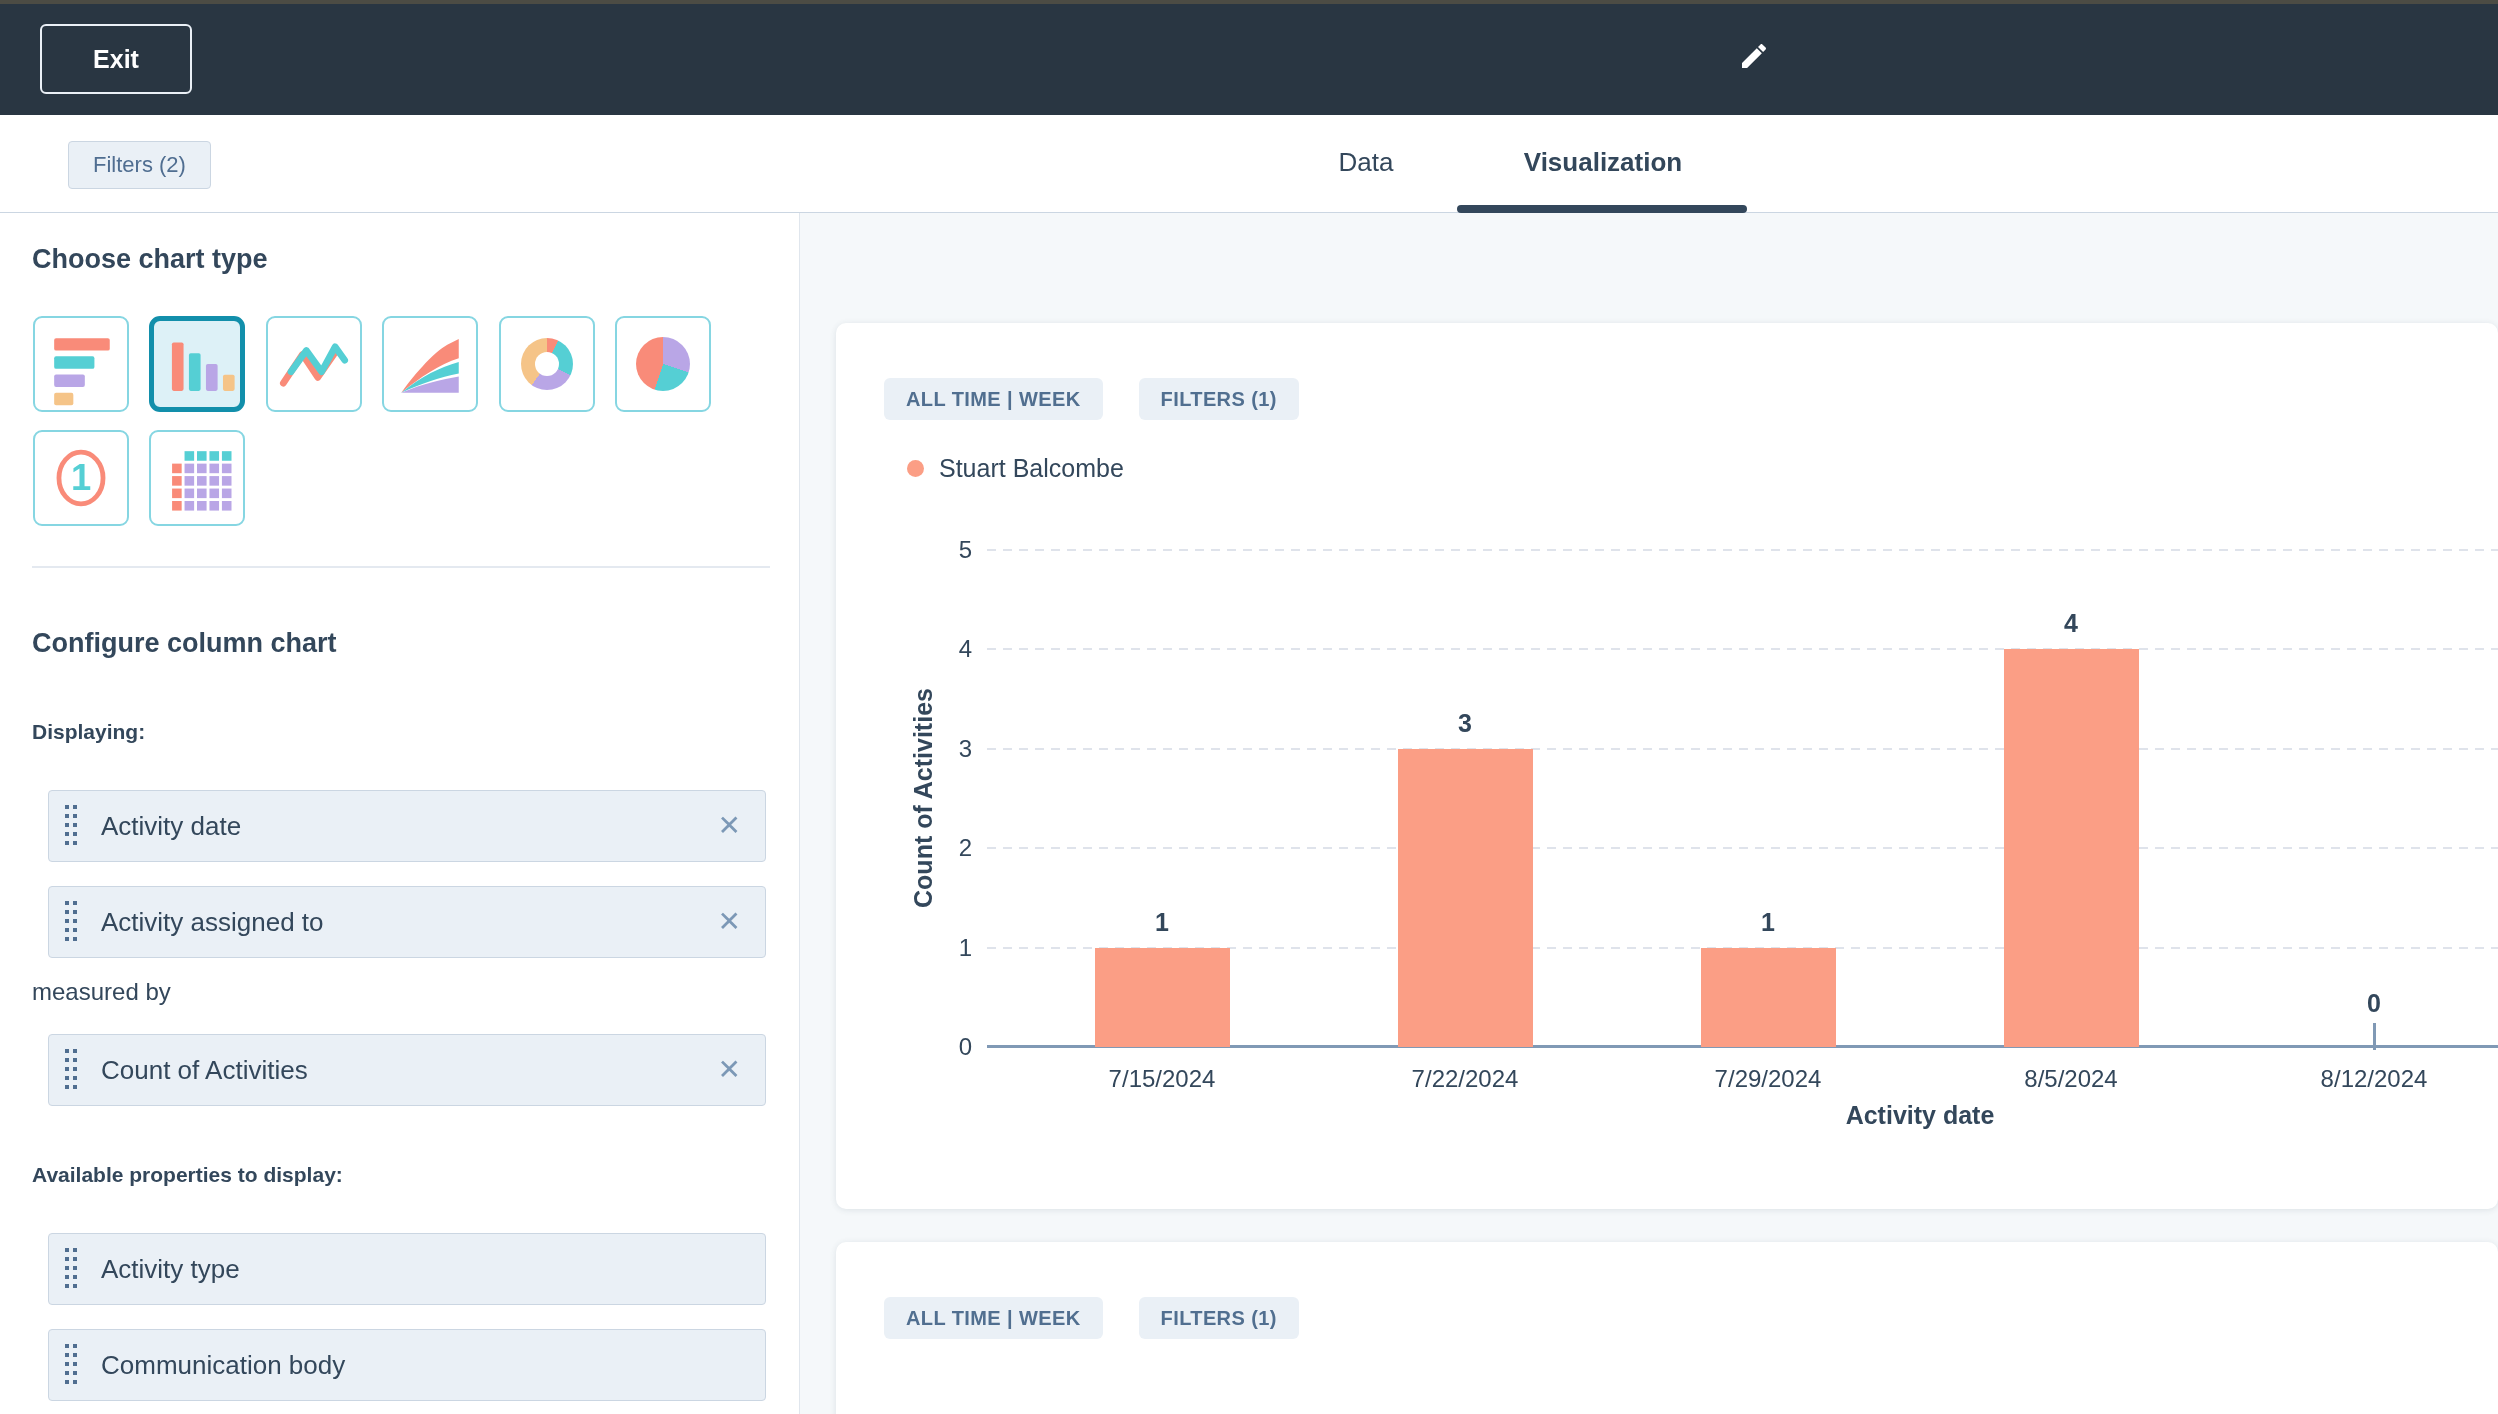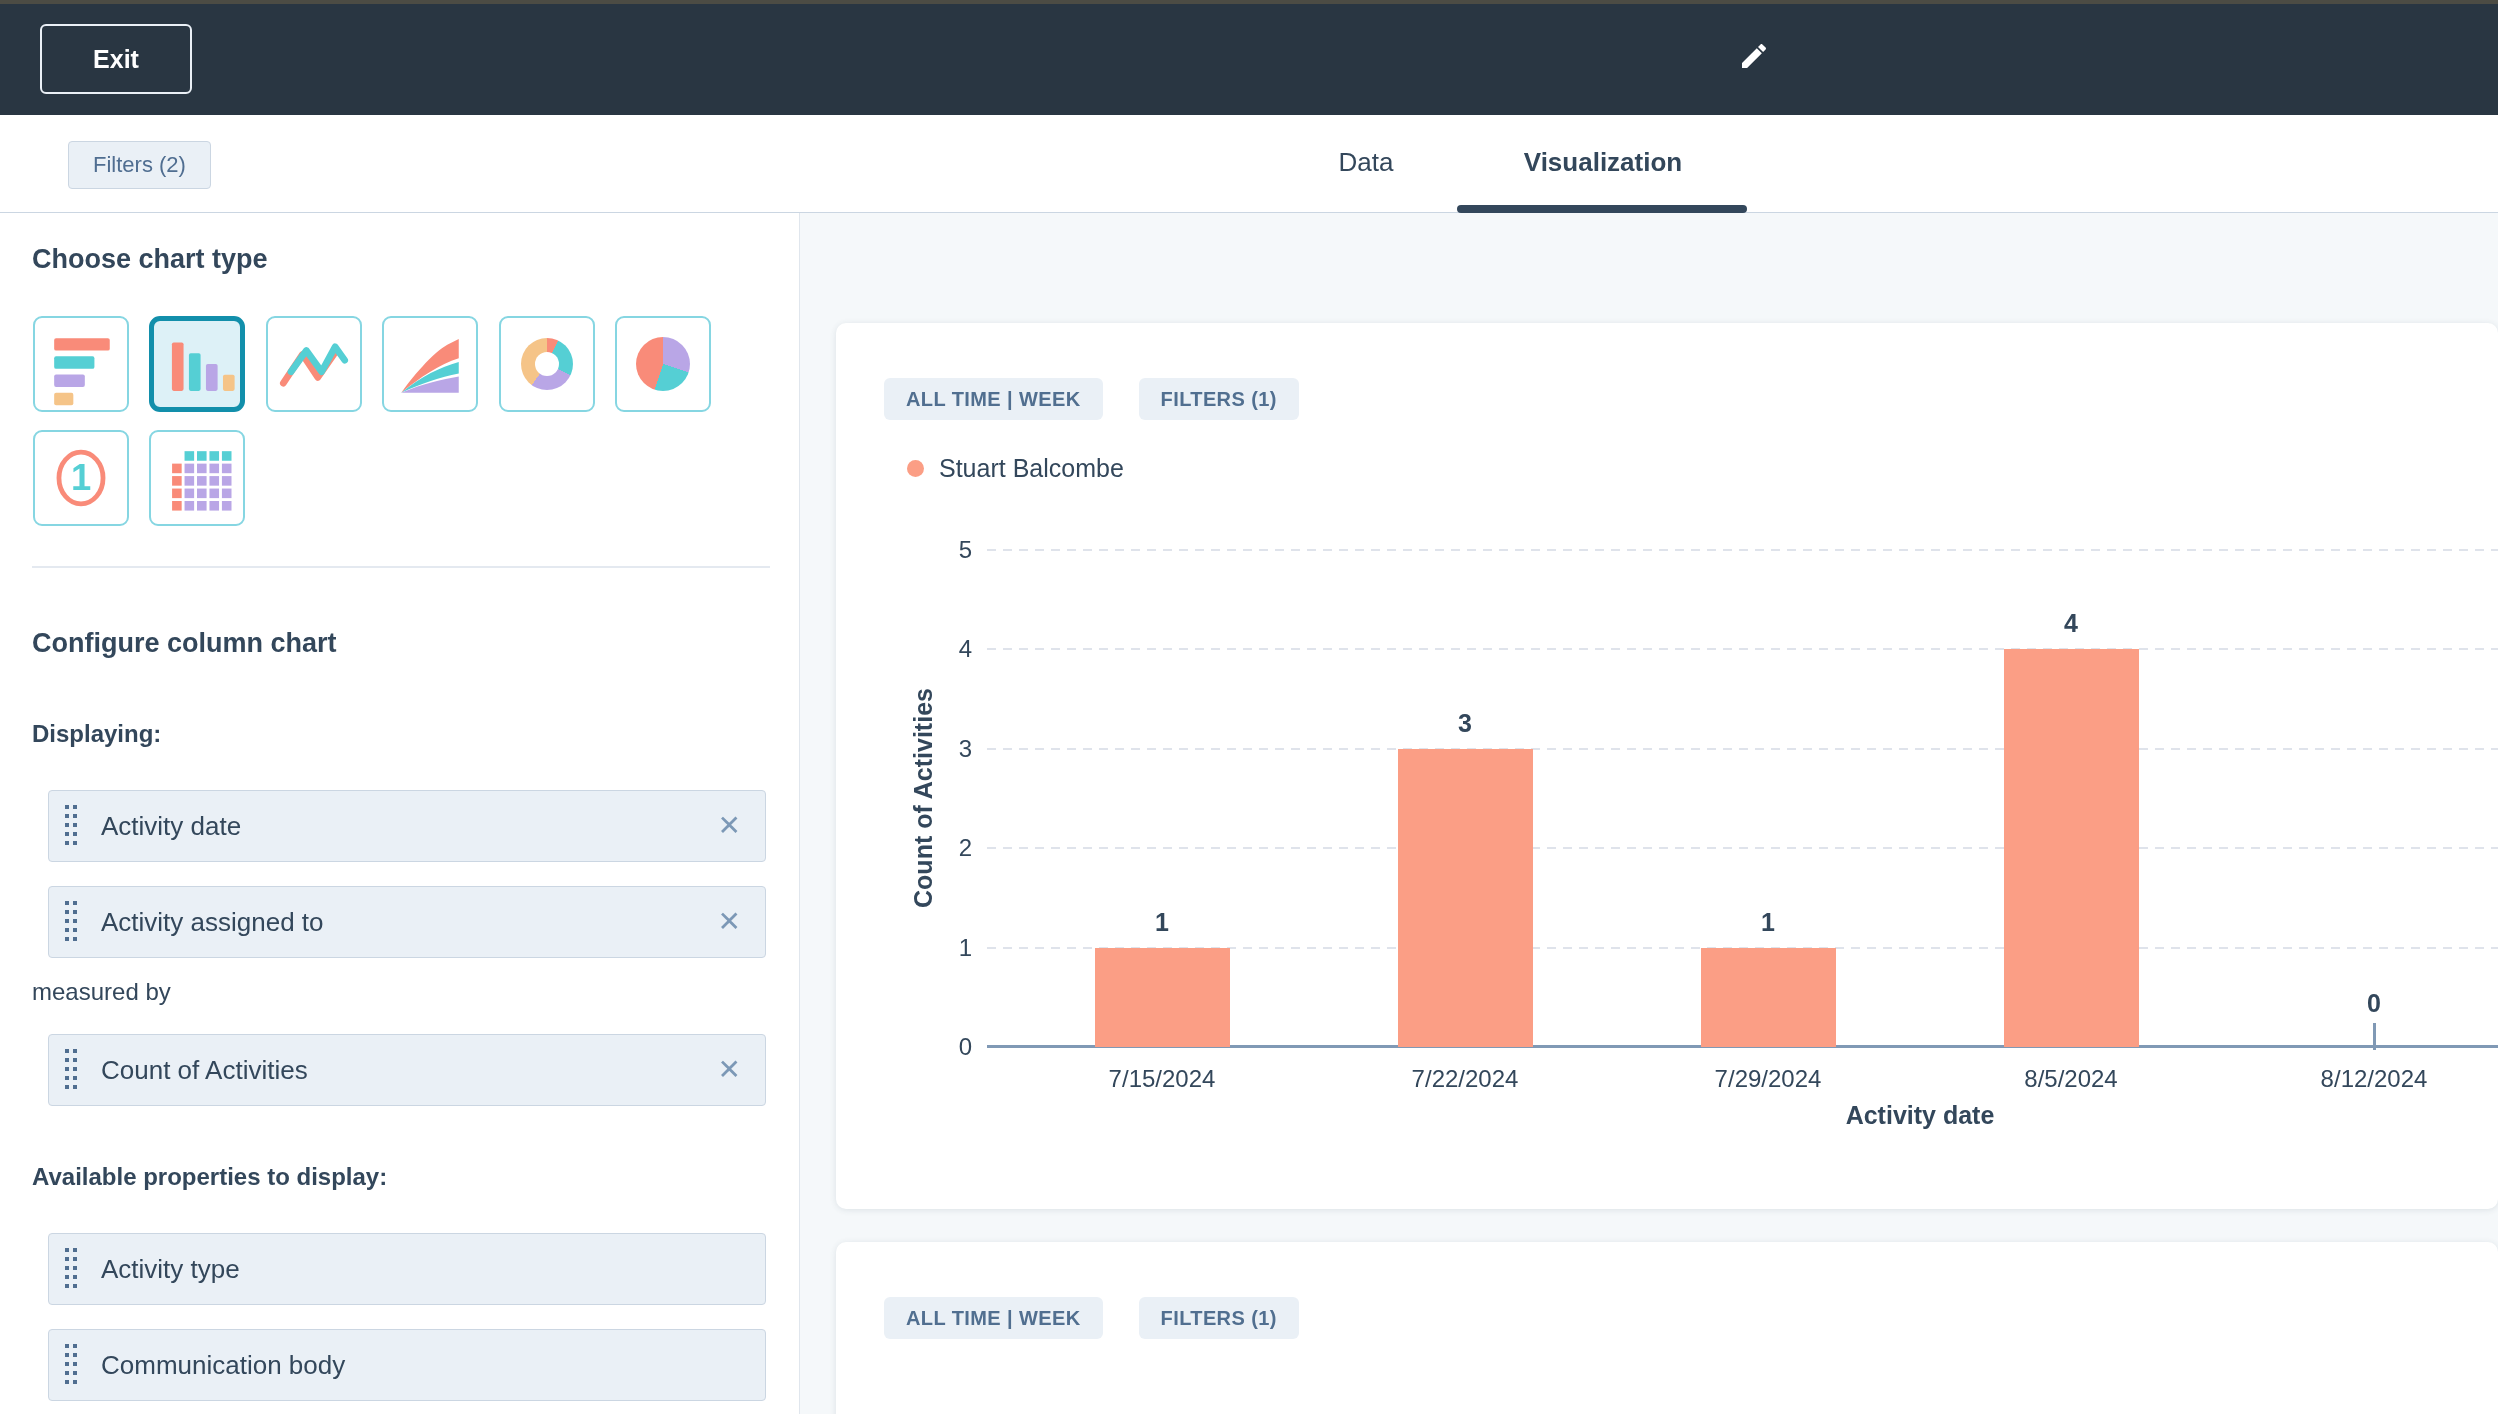--- a/index.html
+++ b/index.html
@@ -26,21 +26,21 @@
   .tab { position:absolute; top:32px; font-size:26px; color:#33475b; cursor:pointer; text-align:center; }
   #tab-data { left:1316px; width:100px; }
   #tab-viz { left:1458px; width:290px; font-weight:bold; }
   #tab-underline { position:absolute; left:1457px; top:90px; width:290px; height:8px;
     background:#33475b; border-radius:4px; }
 
   
   #sidebar { position:absolute; left:0; top:213px; width:800px; height:1201px; background:#ffffff;
     border-right:1px solid #e0e6ed; }
   .side-h1 { position:absolute; left:32px; font-size:27px; font-weight:bold; color:#33475b; }
-  .side-h2 { position:absolute; left:32px; font-size:24px; font-weight:bold; color:#33475b; }
+  .side-h2 { position:absolute; left:32px; font-size:21px; font-weight:bold; color:#33475b; }
   .side-small { position:absolute; left:32px; font-size:24px; color:#33475b; }
   #side-divider { position:absolute; left:32px; top:353px; width:738px; height:2px; background:#e4e9f0; }
 
   .tile { position:absolute; width:96px; height:96px; background:#ffffff; border:2px solid #86d6e2;
     border-radius:9px; cursor:pointer; display:flex; align-items:center; justify-content:center; }
   .tile.selected { border:5px solid #128fab; background:#ddf1f7; border-radius:11px; }
   .donut-icon { width:52px; height:52px; border-radius:50%; position:relative;
     background:conic-gradient(#f98b79 0 7%, #55cfd4 7% 32%, #b9a6e6 32% 60%, #f5c488 60% 100%); }
   .donut-icon::after { content:""; position:absolute; left:14px; top:14px; width:24px; height:24px;
     border-radius:50%; background:#ffffff; }

